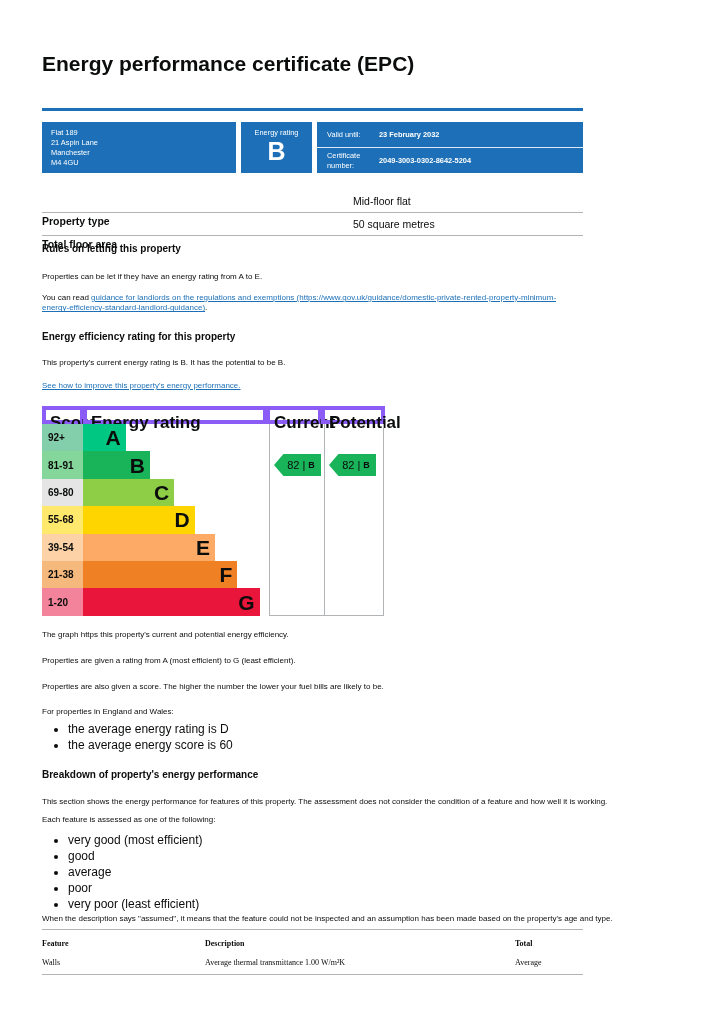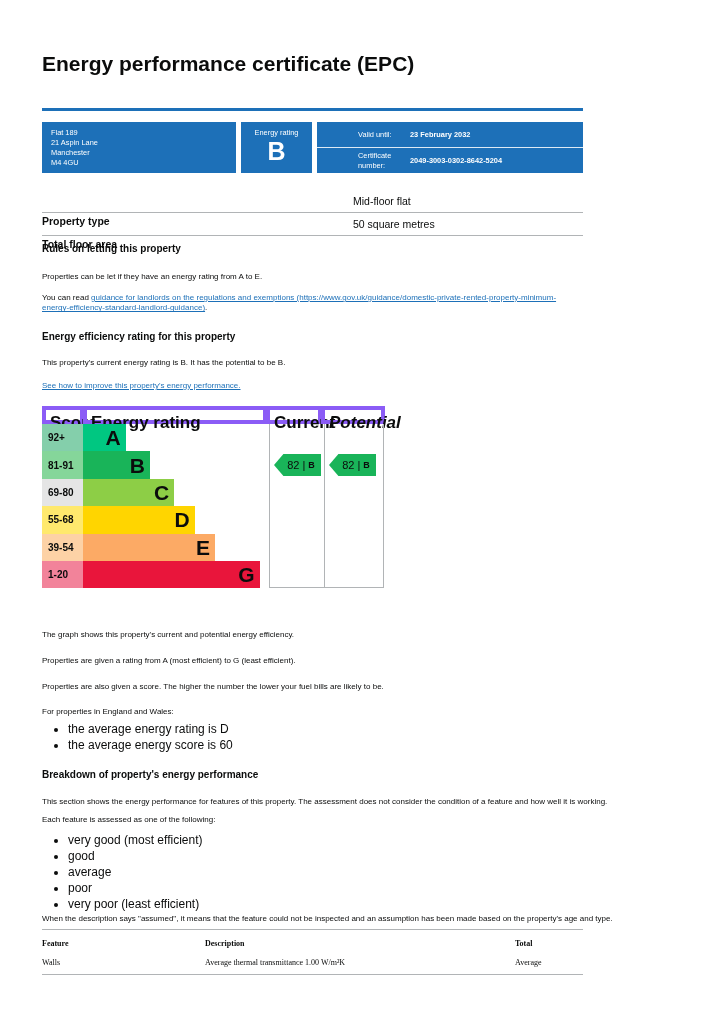--- a/index.html
+++ b/index.html
@@ -16,21 +16,21 @@
   
   .summary-box { top:122px; width:541px; height:51px; display:flex; gap:5px; }
   .sb-panel { background:#1d70b8; color:#ffffff; height:51px; }
   .sb-address { width:194px; padding:6px 9px; font-size:7.4px; line-height:1.35; }
   .sb-rating { width:71px; display:flex; flex-direction:column; align-items:center; padding-top:6px; }
   .sb-rating-label { font-size:7.4px; }
   .sb-rating-letter { font-size:25px; font-weight:bold; line-height:1; margin-top:2px; }
   .sb-meta { flex:1; display:flex; flex-direction:column; font-size:7.4px; }
   .sb-row { display:flex; padding:0 10px; flex:1; align-items:center; }
   .sb-row1 { border-bottom:1px solid rgba(255,255,255,0.85); }
-  .sb-label { width:52px; flex:none; line-height:1.3;margin-left:31px; }
+  .sb-label { width:52px; flex:none; line-height:1.3; }
   .sb-value { font-weight:bold; }
 
   
   .prop-table { top:190px; width:541px; font-size:10.5px; }
   .prop-row { display:flex; height:23px; align-items:center; border-bottom:1px solid #b1b4b6; }
   .prop-label { width:311px; font-weight:bold;margin-top:40px; }
 
   .sec-heading { font-size:10px; font-weight:bold; }
   .body-p { font-size:8px; line-height:1.3; white-space:nowrap; }
   .body-p.wrap { white-space:normal; width:541px; }
@@ -39,21 +39,21 @@
   .bullets { list-style:disc; margin-left:26px; font-size:12px; line-height:1.25; }
   .bullets li { margin-bottom:1px; }
 
   
   .chart { top:406px; width:343px; font-size:12px; }
   .chart-header { display:flex; height:18px; }
   .chart-header > div { border:4px solid #8b5cf6; font-weight:bold; padding:3px 4px; font-size:17px; }
   .ch-score { width:42px; }
   .ch-rating { width:186px; margin-left:-1px; }
   .ch-current { width:56px; margin-left:-1px; }
-  .ch-potential { width:64px; margin-left:-1px;font-style:italic; }
+  .ch-potential { width:64px; margin-left:-1px; }
   .chart-body { display:flex; position:relative; }
   .bands { width:227px; }
   .band-row { display:flex; height:27.4px; }
   .score-cell { width:41px; font-size:10px; font-weight:bold; display:flex; align-items:center; padding-left:6px; flex:none; }
   .band-bar { height:100%; display:flex; align-items:center; justify-content:flex-end; padding-right:5px; }
   .band-letter { font-size:21px; font-weight:bold; line-height:1; color:#0b0c0c; }
   .cp-col { width:56px; border:1px solid #b1b4b6; border-top:none; position:relative; }
   .cp-col + .cp-col { width:60px; margin-left:-1px; }
   .arrow { position:absolute; left:4px; height:22px; width:47px;
            clip-path:polygon(0 50%, 20% 0, 100% 0, 100% 100%, 20% 100%);
@@ -151,20 +151,26 @@
               <span class="band-letter">D</span>
             </div>
           </div>
           <div class="band-row">
             <div class="score-cell" style="background: rgb(253, 210, 166);">39-54</div>
             <div class="band-bar" style="background: rgb(252, 170, 101); width: 132.06px;">
               <span class="band-letter">E</span>
             </div>
           </div>
           <div class="band-row">
+            <div class="score-cell" style="background: rgb(246, 185, 125);">21-38</div>
+            <div class="band-bar" style="background: rgb(239, 128, 35); width: 154.38px;">
+              <span class="band-letter">F</span>
+            </div>
+          </div>
+          <div class="band-row">
             <div class="score-cell" style="background: rgb(242, 131, 154);">1-20</div>
             <div class="band-bar" style="background: rgb(233, 21, 59); width: 176.7px;">
               <span class="band-letter">G</span>
             </div>
           </div>
         </div>
       <div class="cp-col">
           <div class="arrow" style="background: rgb(25, 180, 89); top: 30.1px;">
             <span class="a-val">82</span>
             <span class="a-div">|</span>
@@ -174,21 +180,21 @@
       <div class="cp-col">
           <div class="arrow" style="background: rgb(25, 180, 89); top: 30.1px;">
             <span class="a-val">82</span>
             <span class="a-div">|</span>
             <span class="a-letter">B</span>
           </div>
         </div>
     </div>
   </div>
 
-  <p class="abs body-p" style="top:630px">The graph shows this property's current and potential energy efficiency.</p>
+  <p class="abs body-p" style="top:630px">The graph https this property's current and potential energy efficiency.</p>
   <p class="abs body-p" style="top:656px">Properties are given a rating from A (most efficient) to G (least efficient).</p>
   <p class="abs body-p" style="top:682px">Properties are also given a score. The higher the number the lower your fuel bills are likely to be.</p>
   <p class="abs body-p" style="top:707px">For properties in England and Wales:</p>
 
   <ul class="abs bullets" style="top:722px">
     <li>the average energy rating is D</li>
     <li>the average energy score is 60</li>
   </ul>
 
   <h2 class="abs sec-heading" style="top:769px">Breakdown of property's energy performance</h2>

